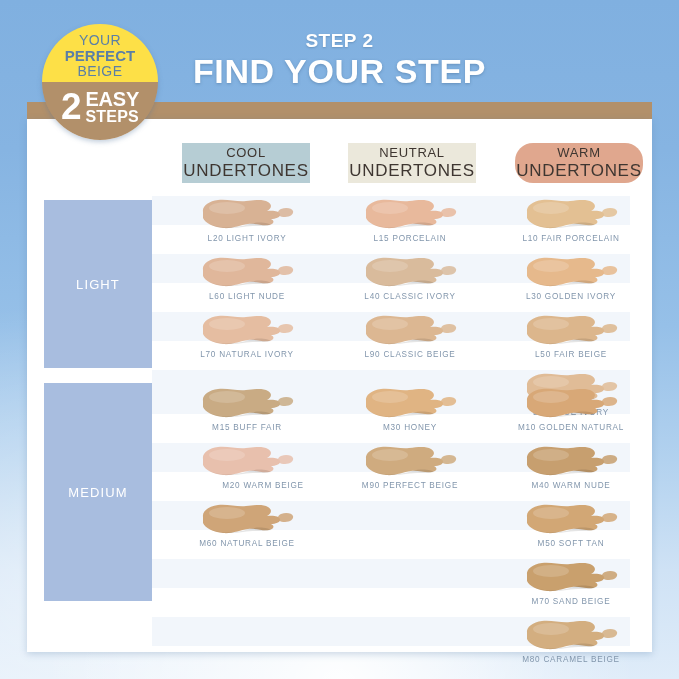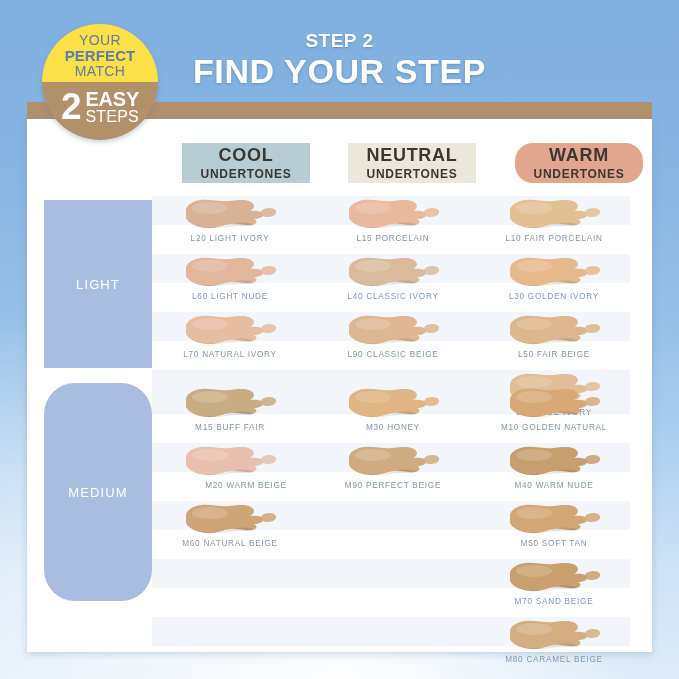--- a/index.html
+++ b/index.html
@@ -66,51 +66,51 @@
   .badge-match  { font-size: 14px; letter-spacing: 0.4px; }
   .badge-bottom {
     position: absolute; left: 0; top: 58px; width: 116px; height: 58px;
     background: #b2906a;
     display: flex; align-items: center; justify-content: center;
     gap: 4px; padding-bottom: 9px;
   }
   .badge-num { font-size: 37px; font-weight: bold; color: #ffffff; line-height: 0.9; }
   .badge-words { display: flex; flex-direction: column; line-height: 1.0; }
   .badge-easy  { font-size: 20px; font-weight: bold; color: #ffffff; letter-spacing: -0.2px; }
-  .badge-steps { font-size: 16px; color: #ffffff; letter-spacing: 0.2px; }
+  .badge-steps { font-size: 16px; color: #ffffff; letter-spacing: 0.2px; font-weight: bold; }
 
   
   .col-head {
     position: absolute; top: 143px; height: 40px;
     display: flex; flex-direction: column;
     align-items: center; justify-content: center;
     color: #3e3631;
   }
-  .col-head .ct { font-size: 18px; font-weight: bold; letter-spacing: 0.7px; line-height: 1.18; }
-  .col-head .cb { font-size: 12px; letter-spacing: 0.7px; line-height: 1.18; font-weight: bold; }
+  .col-head .ct { font-size: 13px; font-weight: normal; letter-spacing: 0.7px; line-height: 1.18; }
+  .col-head .cb { font-size: 17px; letter-spacing: 0.7px; line-height: 1.18; }
   #head-cool    { left: 182px; width: 128px; background: #b6cdd4; }
   #head-neutral { left: 348px; width: 128px; background: #ebe8db; }
   #head-warm    { left: 515px; width: 128px; background: #e0a78e; }
 
   
   .tone-block {
     position: absolute; left: 44px; width: 108px;
     background: #a8bddf;
     display: flex; align-items: center; justify-content: center;
     color: #ffffff; font-size: 13px; letter-spacing: 1.1px;
   }
   #tone-light  { top: 200px; height: 168px; }
-  #tone-medium { top: 383px; height: 218px; border-radius: 31px; }
+  #tone-medium { top: 383px; height: 218px; }
 
   
   .grid { position: absolute; left: 152px; top: 196px; width: 478px; }
   .band { position: absolute; left: 0; width: 478px; height: 29px; background: #f2f6fb; }
 
   
-  .cell { position: absolute; width: 156px; }
+  .cell { position: absolute; width: 156px; margin-left: 17px; }
   .cell .swatch-wrap {
     position: relative; width: 156px; height: 38px;
   }
   .cell .label {
     position: absolute; top: 38px; width: 156px; text-align: center;
     font-size: 8.2px; letter-spacing: 0.75px; color: #8296ac;
     white-space: nowrap;
   }
   .swatch { position: absolute; left: 28px; top: 0; }
 </style>
@@ -122,21 +122,21 @@
   <div class="headline">FIND YOUR STEP</div>
 </div>
 
 <div class="tan-band" style="background: rgb(178, 144, 106);"></div>
 <div class="card"></div>
 
 <div class="badge">
   <div class="badge-top">
     <span class="badge-your">YOUR</span>
     <span class="badge-perfect">PERFECT</span>
-    <span class="badge-match">MATCH</span>
+    <span class="badge-match">BEIGE</span>
   </div>
   <div class="badge-bottom">
     <span class="badge-num">2</span>
     <span class="badge-words">
       <span class="badge-easy">EASY</span>
       <span class="badge-steps">STEPS</span>
     </span>
   </div>
 </div>
 

